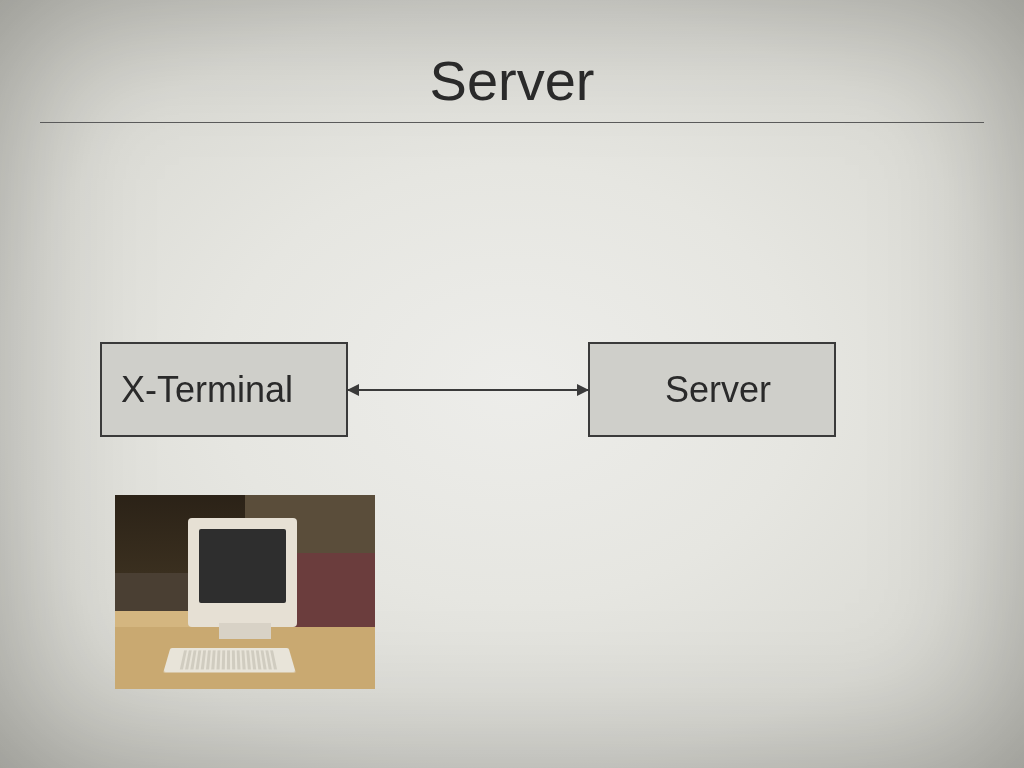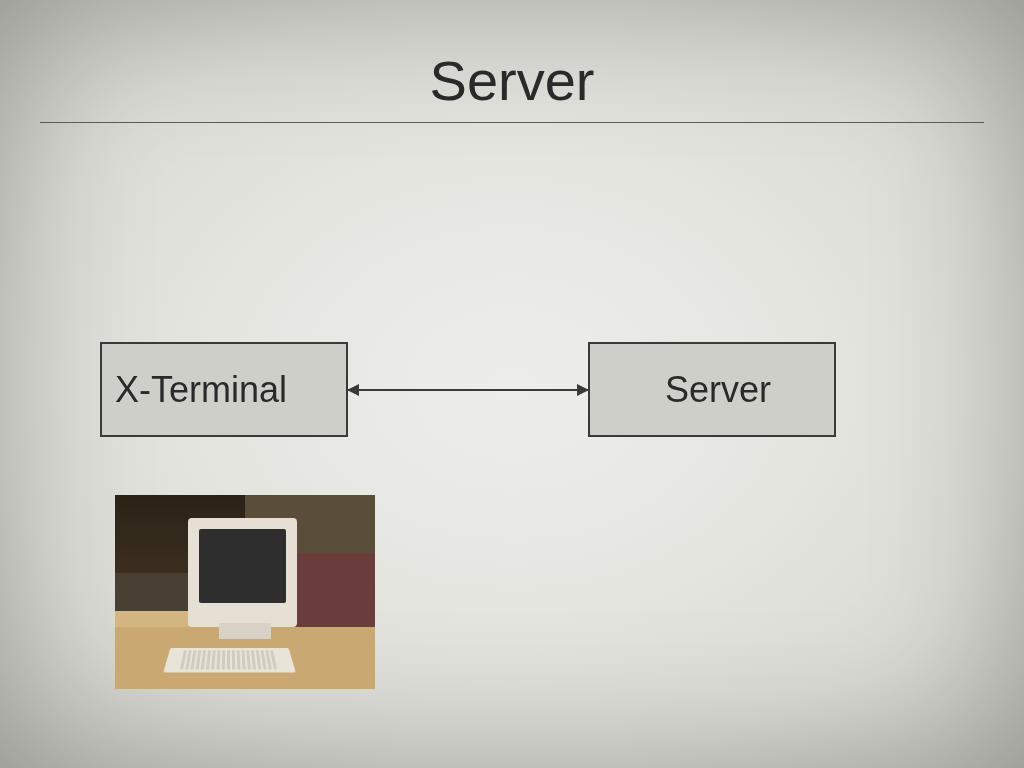--- a/index.html
+++ b/index.html
@@ -54,21 +54,21 @@
       font-size: 36px;
       color: #2a2a2a;
     }
     
     .box-left {
       left: 100px;
       top: 342px;
       width: 248px;
       height: 95px;
       justify-content: flex-start;
-      padding-left: 13px;
+      padding-left: 19px;
     }
     
     .box-right {
       left: 588px;
       top: 342px;
       width: 248px;
       height: 95px;
       padding-left: 12px;
     }
     

